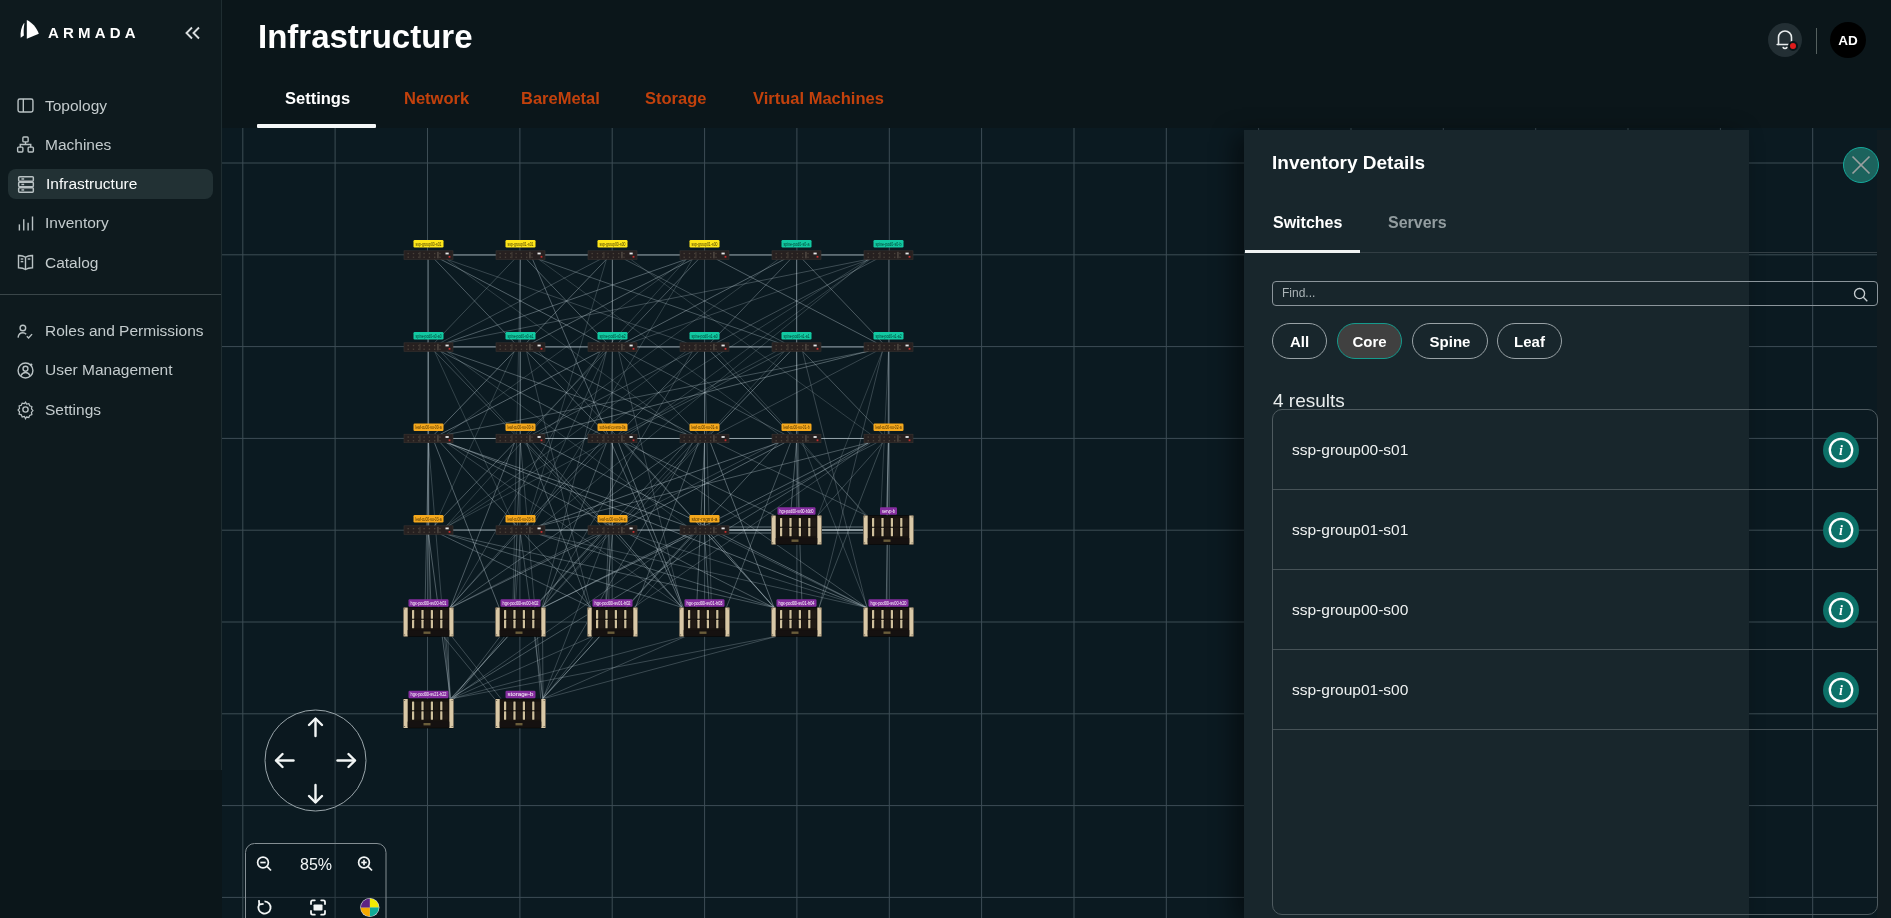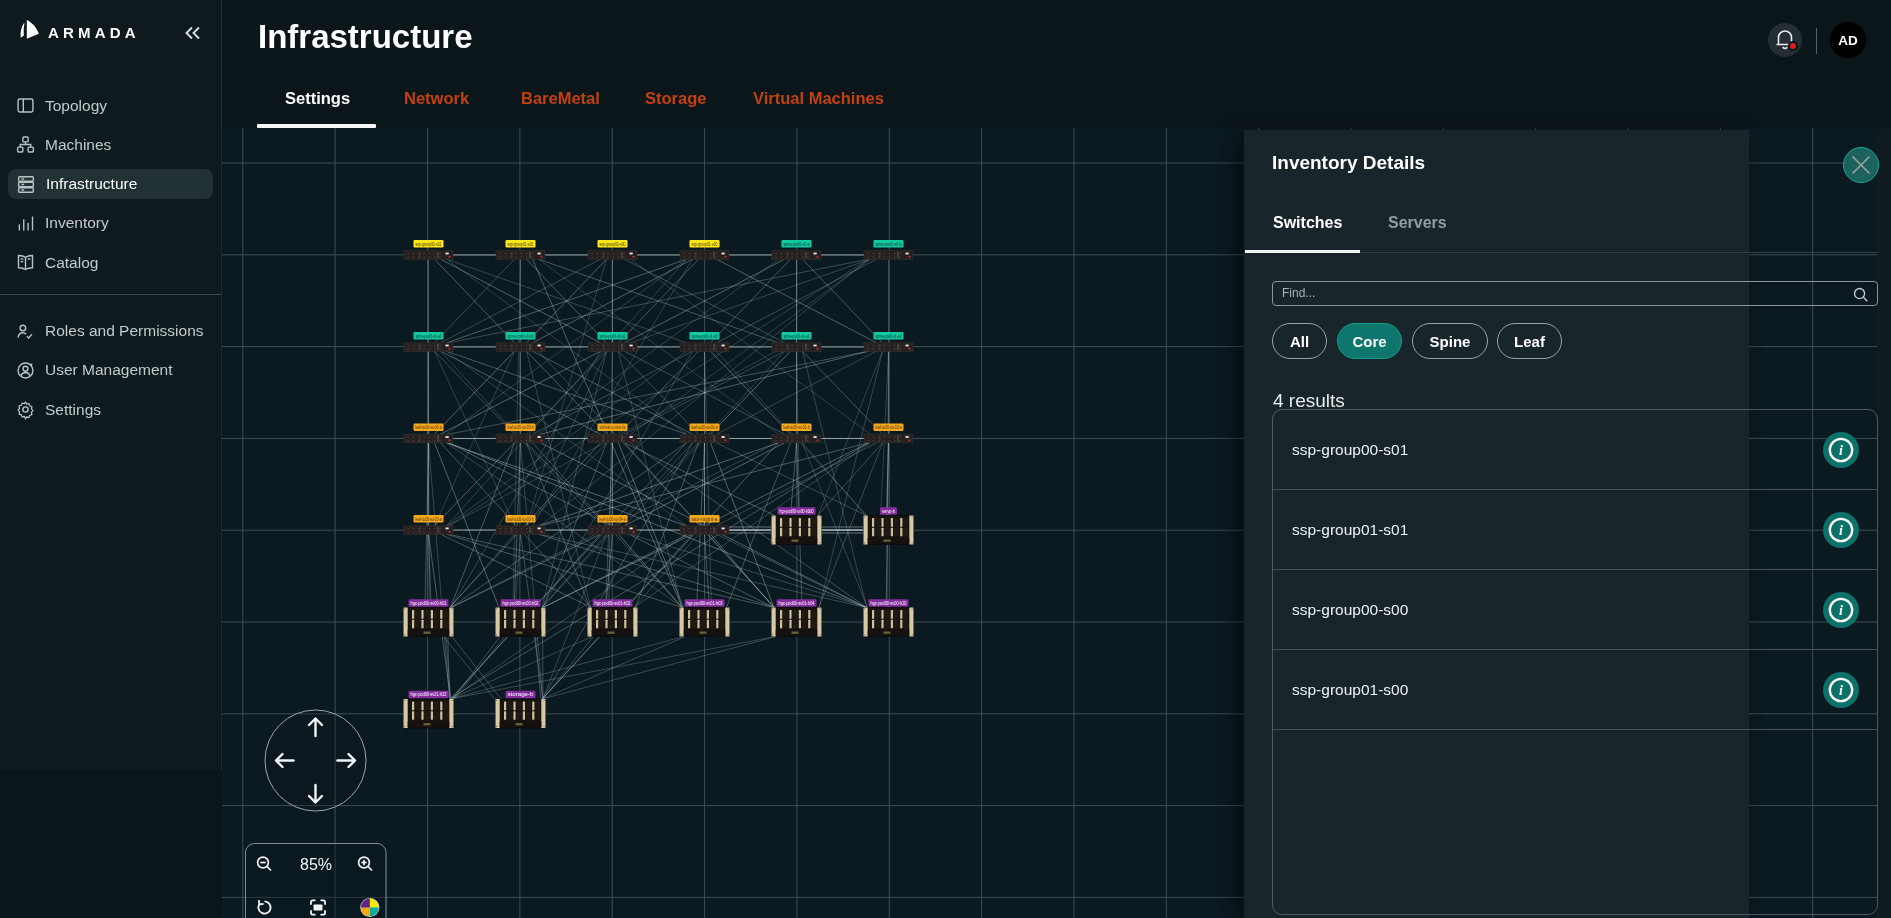--- a/index.html
+++ b/index.html
@@ -30,21 +30,21 @@
 
 #panel { position:absolute; left:1244px; top:130px; width:505px; height:788px; background:#18262c; z-index:4; box-shadow:-10px 4px 22px rgba(0,0,0,0.45); }
 #ptitle { position:absolute; left:28px; top:22px; font-size:19px; font-weight:bold; color:#fff; }
 #pclose { position:absolute; left:599px; top:17px; width:36px; height:36px; border-radius:50%; background:#1c635d; border:1.5px solid #14a99b; }
 #pclose svg { position:absolute; left:3.5px; top:3.5px; }
 .ptab { position:absolute; top:84px; font-size:16px; font-weight:bold; }
 #ptabline { position:absolute; left:1px; top:120px; width:115px; height:3px; background:#f0f3f3; }
 #psearch { position:absolute; left:28px; top:151px; width:606px; height:25px; border:1px solid #8b959b; border-radius:4px; color:#aab3b6; font-size:12px; line-height:23px; padding-left:9px; }
 #psearch svg { position:absolute; right:7px; top:4px; }
 .chip { position:absolute; top:193px; height:36px; border:1px solid #99a2a6; border-radius:18px; color:#fff; font-size:15px; font-weight:bold; display:flex; align-items:center; justify-content:center; }
-.chip.fill { background:#0f766e; border-color:#159a8c; }
+.chip.fill { background:#404040; border-color:#159a8c; }
 #presults { position:absolute; left:29px; top:260px; font-size:19px; color:#e8ecec; }
 #plist { position:absolute; left:28px; top:279px; width:606px; height:506px; border:1px solid #4e5a5f; border-radius:10px; }
 .prow { position:relative; height:80px; border-bottom:1px solid #465257; }
 .prow .nm { position:absolute; left:19px; top:31px; font-size:15.5px; color:#eef1f1; }
 .prow .info { position:absolute; right:18px; top:22px; width:36px; height:36px; border-radius:50%; background:#0c7168; }
 .prow .info svg { position:absolute; left:3px; top:3px; }
 </style></head>
 <body>
 <div id="root">
   <div id="canvaswrap"><svg id="canvas" width="1669" height="790" viewBox="222 128 1669 790">

